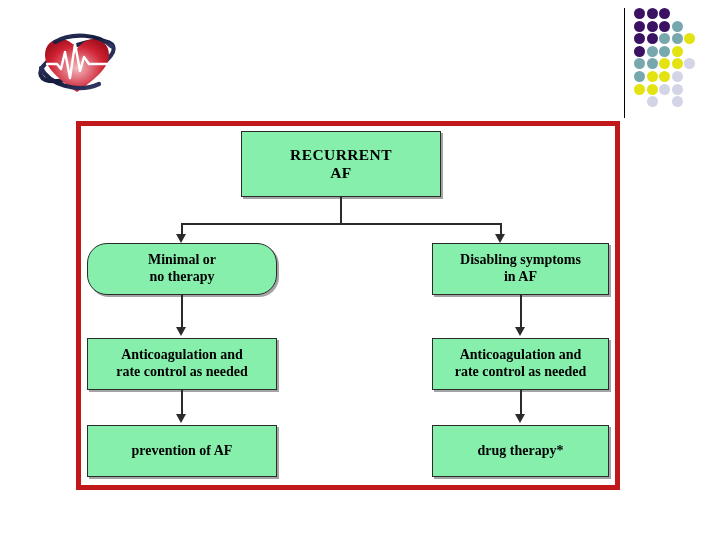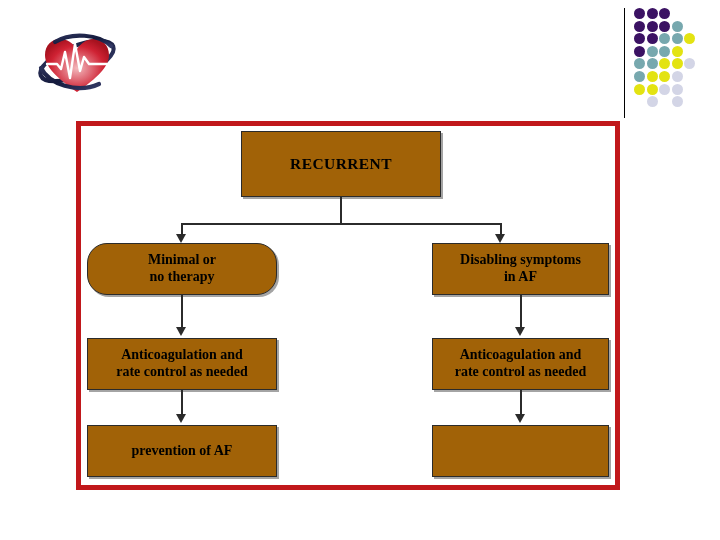--- a/index.html
+++ b/index.html
@@ -71,21 +71,21 @@
     top: 0;
     width: 534px;
     height: 359px;
   }
 
   
   .fc-box {
     position: absolute;
     box-sizing: border-box;
     border: 1.5px solid #2b2b2b;
-    background: #a16207;
+    background: #86efac;
     box-shadow: 2px 2px 0 rgba(90,90,90,0.55);
     display: flex;
     align-items: center;
     justify-content: center;
     text-align: center;
     color: #000000;
     font-weight: bold;
     line-height: 1.18;
   }
   .fc-box .ln { display: block; white-space: nowrap; }
@@ -218,20 +218,21 @@
       <div class="dot" style="left: 12.6px; top: 88.2px; width: 11px; height: 11px; background: rgb(211, 213, 230);"></div>
       <div class="dot" style="left: 37.8px; top: 88.2px; width: 11px; height: 11px; background: rgb(211, 213, 230);"></div>
     </div>
 
   <div class="figure-frame">
     <div class="figure-inner">
 
       <div class="fc-box box-root">
         <div>
           <span class="ln">RECURRENT</span>
+          <span class="ln">AF</span>
         </div>
       </div>
 
       <div class="conn conn-v stem-root"></div>
       <div class="conn conn-h split-bar"></div>
       <div class="conn conn-v drop-left"></div>
       <div class="arrowhead ah-left-top"></div>
       <div class="conn conn-v drop-right"></div>
       <div class="arrowhead ah-right-top"></div>
 
@@ -274,19 +275,20 @@
       <div class="arrowhead ah-rv2"></div>
 
       <div class="fc-box box-left-3">
         <div>
           <span class="ln">prevention of AF</span>
         </div>
       </div>
 
       <div class="fc-box box-right-3">
         <div>
+          <span class="ln">drug therapy*</span>
         </div>
       </div>
 
     </div>
   </div>
 
 </div>
 
 </body></html>

